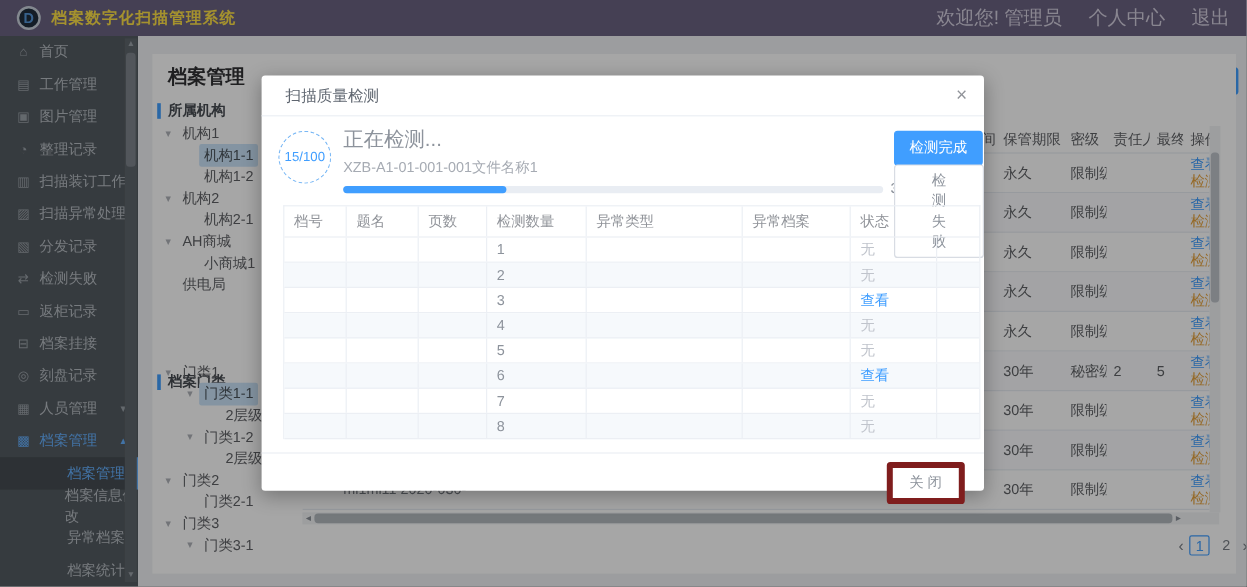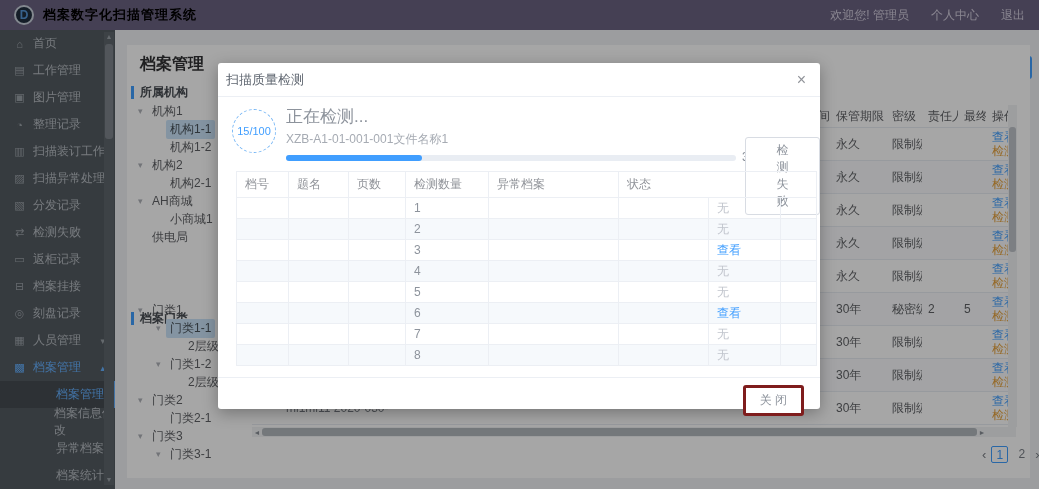--- a/index.html
+++ b/index.html
@@ -6,22 +6,22 @@
   html,body { background:#222; }
   .screen { position:relative; width:1039px; height:489px; overflow:hidden;
     background:#f0f2f5; font-family:"Liberation Sans","DejaVu Sans",sans-serif; font-size:12px; color:#606266; }
 
   
   .app-header { position:absolute; left:0; top:0; width:1039px; height:30px; background:#6b6382;
     display:flex; align-items:center; justify-content:space-between; padding:0 14px; z-index:2; }
   .hd-left { display:flex; align-items:center; gap:9px; }
   .logo-circle { width:20px; height:20px; border-radius:50%; background:#1f2d3d; border:2px solid #c9d2dc;
     color:#5596d8; font-weight:bold; font-size:12px; display:flex; align-items:center; justify-content:center; }
-  .app-title { color:#000000; font-size:13px; font-weight:bold; letter-spacing:1px; }
-  .hd-right { display:flex; align-items:center; gap:22px; color:#d3cede; font-size:12px; }
+  .app-title { color:#fde047; font-size:13px; font-weight:bold; letter-spacing:1px; }
+  .hd-right { display:flex; align-items:center; gap:22px; color:#d3cede; font-size:16px; }
   .hd-link { cursor:pointer; }
 
   
   .sidebar { position:absolute; left:0; top:30px; width:115px; height:459px; background:#545b61; z-index:1; }
   .s-item { height:27px; display:flex; align-items:center; padding-left:13px; color:#b7bdc3; font-size:12px; cursor:pointer; position:relative; }
   .s-icon { width:13px; margin-right:7px; font-size:11px; color:#9aa1a8; text-align:center; }
   .s-item .chev { position:absolute; right:10px; font-size:9px; color:#9aa1a8; }
   .s-item.sub { padding-left:36px; }
   .s-item.parent-active, .s-item.parent-active .s-icon, .s-item.parent-active .chev { color:#66b1ff; }
   .s-item.active { background:#454c52; color:#66b1ff; border-right:3px solid #66b1ff; }
@@ -71,21 +71,21 @@
 
   .pagination { position:absolute; left:982px; top:446px; display:flex; align-items:center; gap:5px; z-index:1; color:#7a7f86; }
   .pg-btn { cursor:pointer; font-size:13px; }
   .pg-num { min-width:17px; height:17px; line-height:16px; text-align:center; border-radius:2px; cursor:pointer; }
   .pg-num.active { border:1px solid #409EFF; color:#409EFF; background:#fff; }
 
   
   .mask { position:absolute; left:0; top:0; width:1039px; height:489px; background:rgba(0,0,0,0.35); z-index:50; }
   .modal { position:absolute; left:218px; top:63px; width:602px; height:346px; background:#fff; border-radius:3px;
     box-shadow:0 4px 16px rgba(0,0,0,0.3); z-index:60; }
-  .m-head { height:34px; border-bottom:1px solid #eceff4; display:flex; align-items:center; padding:0 8px; }
+  .m-head { height:34px; border-bottom:1px solid #eceff4; display:flex; align-items:center; padding:0 20px; }
   .m-title { font-size:13px; color:#5f6670; }
   .m-close { position:absolute; right:14px; top:8px; font-size:16px; color:#909399; cursor:pointer; }
   .prog-circle { position:absolute; left:14px; top:46px; width:44px; height:44px; border:1px dashed #7ab8f5; border-radius:50%;
     display:flex; align-items:center; justify-content:center; color:#409EFF; font-size:11px; }
   .prog-status { position:absolute; left:68px; top:42px; font-size:17px; color:#8d939c; }
   .prog-file { position:absolute; left:68px; top:68px; font-size:12px; color:#a6abb3; }
   .prog-track { position:absolute; left:68px; top:92px; width:450px; height:6px; background:#e9edf3; border-radius:3px; }
   .prog-fill { height:6px; background:#409EFF; border-radius:3px; }
   .prog-pct { position:absolute; left:524px; top:87px; font-size:12px; color:#898f98; }
   .btn { border-radius:3px; font-size:12px; cursor:pointer; }
@@ -93,21 +93,21 @@
   .btn-fail { position:absolute; left:527px; top:74px; padding:4px 28px; background:#fff; border:1px solid #d8dce3; color:#8d939c; }
   .m-table { position:absolute; left:18px; top:108px; width:581px; border:1px solid #eceff4; border-bottom:none; }
   .mrow { display:grid; grid-template-columns:52px 60px 57px 83px 130px 90px 72px 35px; border-bottom:1px solid #eceff4; }
   .mrow.head .mcell { height:25px; line-height:25px; color:#909399; }
   .mrow .mcell { height:20px; line-height:20px; padding-left:8px; border-right:1px solid #eceff4; font-size:12px; color:#8d939c; overflow:hidden; }
   .mrow .mcell:last-child { border-right:none; }
   .mrow.stripe { background:#f6f9fc; }
   .mcell.muted { color:#c0c4cc; }
   .mcell.link { color:#409EFF; cursor:pointer; }
   .m-footer { position:absolute; left:0; top:314px; width:602px; height:32px; border-top:1px solid #eceff4; }
-  .btn-close { position:absolute; right:16px; top:7px; padding:4px 14px; background:#fff; border:3px solid #7f1d1d; color:#8d939c; }
+  .btn-close { position:absolute; right:16px; top:7px; padding:4px 14px; background:#fff; border:5px solid #7f1d1d; color:#8d939c; }
 </style>
 </head>
 <body>
 
 <div class="screen">
 
   <header class="app-header">
     <div class="hd-left">
       <div class="logo-circle">D</div>
       <span class="app-title">档案数字化扫描管理系统</span>
@@ -519,28 +519,30 @@
     </div>
 
     <div class="prog-circle">15/100</div>
     <div class="prog-status">正在检测...</div>
     <div class="prog-file">XZB-A1-01-001-001文件名称1</div>
     <div class="prog-track">
       <div class="prog-fill" style="width: 30.32%;"></div>
     </div>
     <div class="prog-pct">30.32%</div>
 
+    <button class="btn btn-success">检测完成</button>
     <button class="btn btn-fail">检测失败</button>
 
     <div class="m-table">
       <div class="mrow head">
         <div class="mcell">档号</div>
         <div class="mcell">题名</div>
         <div class="mcell">页数</div>
         <div class="mcell">检测数量</div>
+        <div class="mcell">异常类型</div>
         <div class="mcell">异常档案</div>
         <div class="mcell">状态</div>
       </div>
 
         <div class="mrow">
           <div class="mcell"></div>
           <div class="mcell"></div>
           <div class="mcell"></div>
           <div class="mcell">1</div>
           <div class="mcell"></div>

